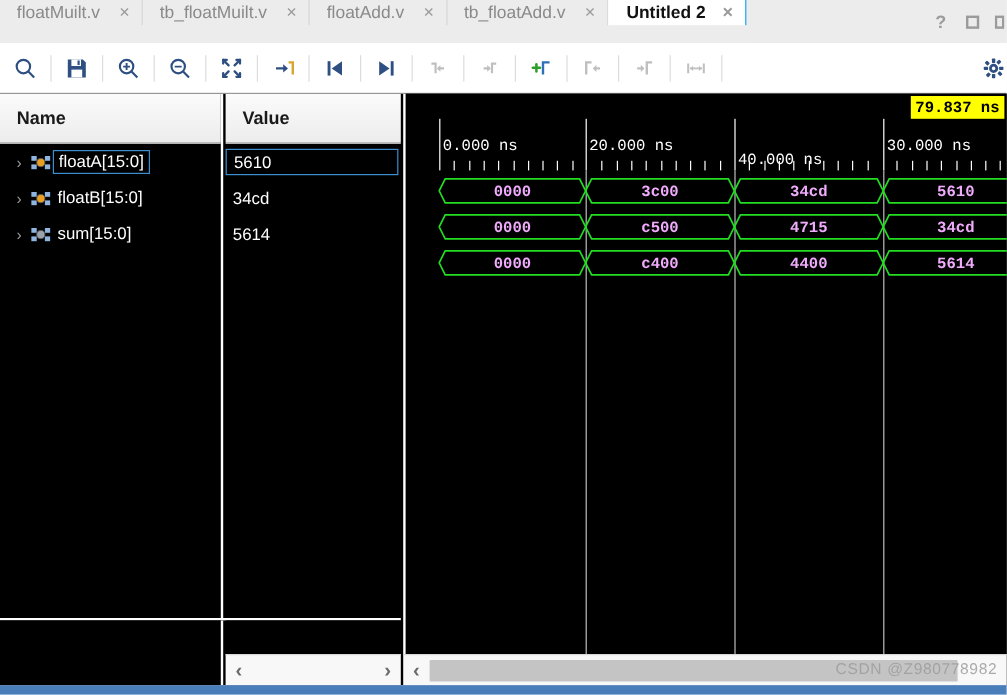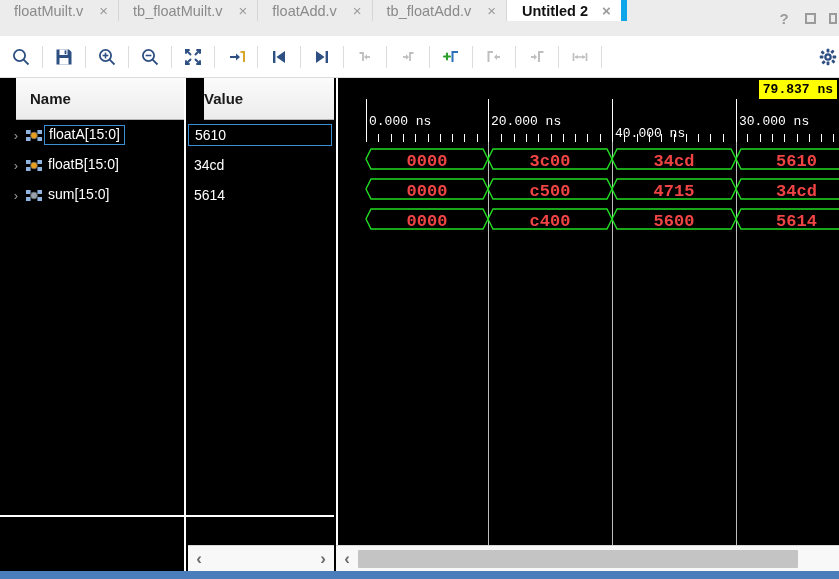--- a/index.html
+++ b/index.html
@@ -18,21 +18,21 @@
   }
   .tab {
     position: relative; display: flex; align-items: center;
     padding: 0 10px 0 14px; height: 21px;
     font-size: 14.5px; color: #8a8a8a; white-space: nowrap;
     border-right: 1px solid #d6d6d6;
     text-align: center;
   }
   .tab.active {
     background: #ffffff; color: #111111; font-weight: bold;
-    border-right: 6px solid #0ea5e9; border-left: 1px solid #ffffff;
+    border-right: 1px solid #0ea5e9; border-left: 1px solid #ffffff;
   }
   .tab-label { margin-right: 16px; }
   .tab.active .tab-label { margin-right: 14px; }
   .tab-close {
     font-size: 15px; color: #9b9b9b; line-height: 1;
     font-family: "Liberation Sans", sans-serif;
   }
   .tabbar-filler { flex: 1; background: #ececec; border: none; }
   .wincontrols {
     position: absolute; right: 0; top: 0; height: 36px;
@@ -57,24 +57,24 @@
 
   
   .name-panel { position: absolute; left: 0; top: 0; width: 186px; height: 437px; background: #000000;
      border-right: 2px solid #ffffff; }
   .value-panel { position: absolute; left: 188px; top: 0; width: 146px; height: 437px; background: #000000; }
 
   .col-header {
     height: 42px; background: linear-gradient(to bottom, #fbfbfb 0%, #ececec 100%);
     border-bottom: 1px solid #b4b4b4;
     display: flex; align-items: center;
-    font-size: 15px; font-weight: bold; color: #1a1a1a; margin-left: 16px;
+    font-size: 15px; font-weight: bold; color: #1a1a1a;
   }
   .name-panel .col-header { padding-left: 14px; }
-  .value-panel .col-header { }
+  .value-panel .col-header { padding-left: 14px; }
 
   .sig-row { height: 30px; display: flex; align-items: center; color: #ffffff; font-size: 14px; }
   .name-panel .sig-row { padding-left: 8px; }
   .expander { width: 16px; color: #9a9a9a; font-size: 13px; text-align: center; flex: none; }
   .sig-icon { width: 20px; height: 16px; flex: none; display:flex; align-items:center; justify-content:center; }
   .sig-name { padding: 1px 4px; line-height: 1.1; }
   .sig-name.selected { border: 1px solid #3d8fd1; }
   .value-panel .sig-row { padding-left: 0; }
   .val-text { padding: 2px 6px; width: 144px; line-height: 1.15; }
   .val-text.selected { border: 1px solid #3d8fd1; }
@@ -110,22 +110,22 @@
 
   .tick-label {
     position: absolute; color: #ffffff; font-family: "Liberation Mono", monospace;
     font-size: 13px; white-space: nowrap;
   }
   .major-tick { position: absolute; width: 1px; background: #ffffff; }
   .minor-tick { position: absolute; width: 1px; background: #ffffff; }
   .gridline { position: absolute; width: 1px; background: #bdbdbd; }
 
   .bus-label {
-    position: absolute; color: #ef4444; font-family: "Liberation Mono", monospace;
-    font-size: 17px; font-weight: bold; text-align: center; white-space: nowrap;
+    position: absolute; color: #f0abfc; font-family: "Liberation Mono", monospace;
+    font-size: 13px; font-weight: bold; text-align: center; white-space: nowrap;
   }
 
   .statusbar { position: absolute; left: 0; bottom: 0; width: 839px; height: 8px; background: #4a7ebb; }
 
   .watermark {
     position: absolute; right: 8px; bottom: 14px;
     color: #9d9d9d; font-size: 13px; font-family: "Liberation Sans", sans-serif;
     opacity: .85; letter-spacing: .5px; pointer-events: none;
   }
 </style>
@@ -481,27 +481,28 @@
           <div class="bus-label" style="left: 250px; width: 124px; top: 104px;">4715</div>
           <div class="bus-label" style="left: 374px; width: 121px; top: 104px;">34cd</div>
           <svg width="501" height="22" style="position: absolute; left: 0px; top: 130px;">
             <path d="M9 1 L121 1 L126 11 L121 21 L9 21 L4 11 Z" fill="none" stroke="#22dd22" stroke-width="1.4"></path>
             <path d="M131 1 L245 1 L250 11 L245 21 L131 21 L126 11 Z" fill="none" stroke="#22dd22" stroke-width="1.4"></path>
             <path d="M255 1 L369 1 L374 11 L369 21 L255 21 L250 11 Z" fill="none" stroke="#22dd22" stroke-width="1.4"></path>
             <path d="M379 1 L490 1 L495 11 L490 21 L379 21 L374 11 Z" fill="none" stroke="#22dd22" stroke-width="1.4"></path>
           </svg>
           <div class="bus-label" style="left: 4px; width: 122px; top: 134px;">0000</div>
           <div class="bus-label" style="left: 126px; width: 124px; top: 134px;">c400</div>
-          <div class="bus-label" style="left: 250px; width: 124px; top: 134px;">5600</div>
+          <div class="bus-label" style="left: 250px; width: 124px; top: 134px;">4400</div>
           <div class="bus-label" style="left: 374px; width: 121px; top: 134px;">5614</div>
         </div>
     </div>
 
     <div class="hscroll" style="left:336px;width:503px;bottom:0;">
       <div class="sb-arrow">‹</div>
       <div class="sb-track">
         <div class="sb-thumb" style="left:0;width:440px;"></div>
       </div>
     </div>
   </div>
 
+  <div class="watermark">CSDN @Z980778982</div>
   <div class="statusbar"></div>
 </div>
 
 </body></html>

